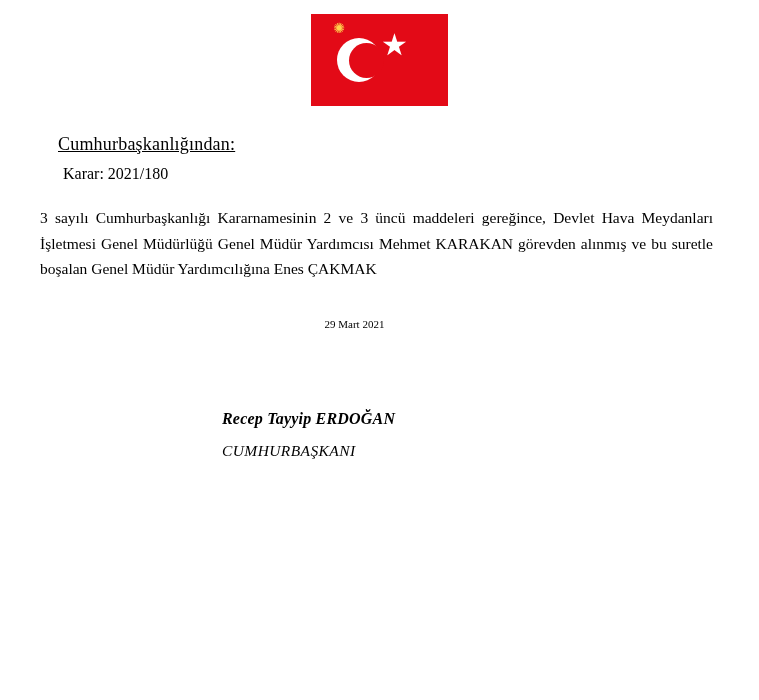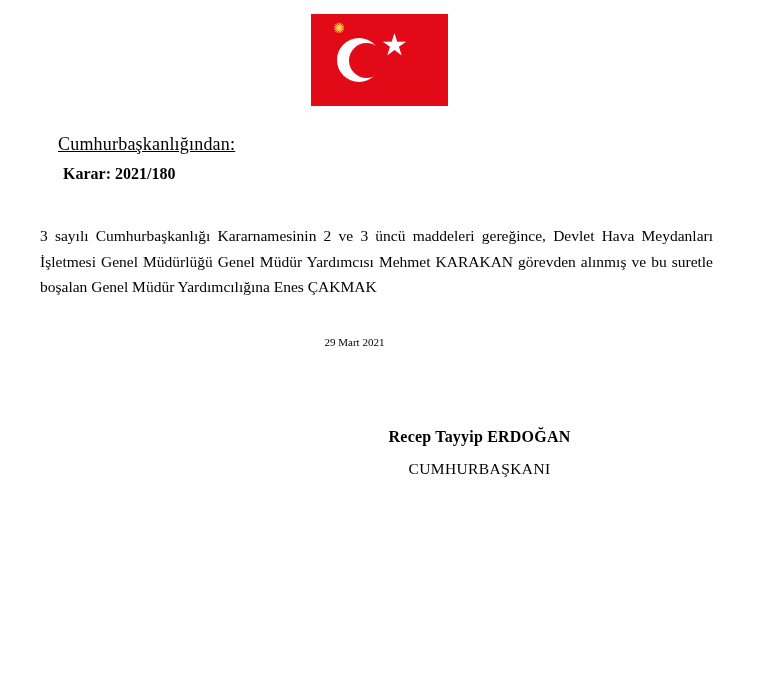--- a/index.html
+++ b/index.html
@@ -98,43 +98,44 @@
   }
   .heading {
     font-size: 18px;
     text-decoration: underline;
     letter-spacing: 0.2px;
   }
   .karar {
     margin-top: 10px;
     padding-left: 41px;
     font-size: 16px;
-    font-weight: bold;
+    font-weight: normal;
   }
   .para {
-    margin-top: 40px;
+    margin-top: 22px;
     padding: 0 24px 0 18px;
     font-size: 15.5px;
     line-height: 1.65;
     text-align: justify;
     text-justify: inter-word;
   }
   .para .last-line {
     display: block;
   }
   .date {
     margin-top: 36px;
     text-align: center;
     font-size: 11px;
     padding-right: 50px;
   }
   .sign-block {
     margin-top: 80px;
-    text-align: center;
+    text-align: left;
     padding-left: 200px;
+    font-style: italic;
   }
   .sign-name {
     font-size: 16px;
     font-weight: bold;
     letter-spacing: 0.2px;
   }
   .sign-title {
     margin-top: 14px;
     font-size: 15.5px;
     letter-spacing: 0.4px;

